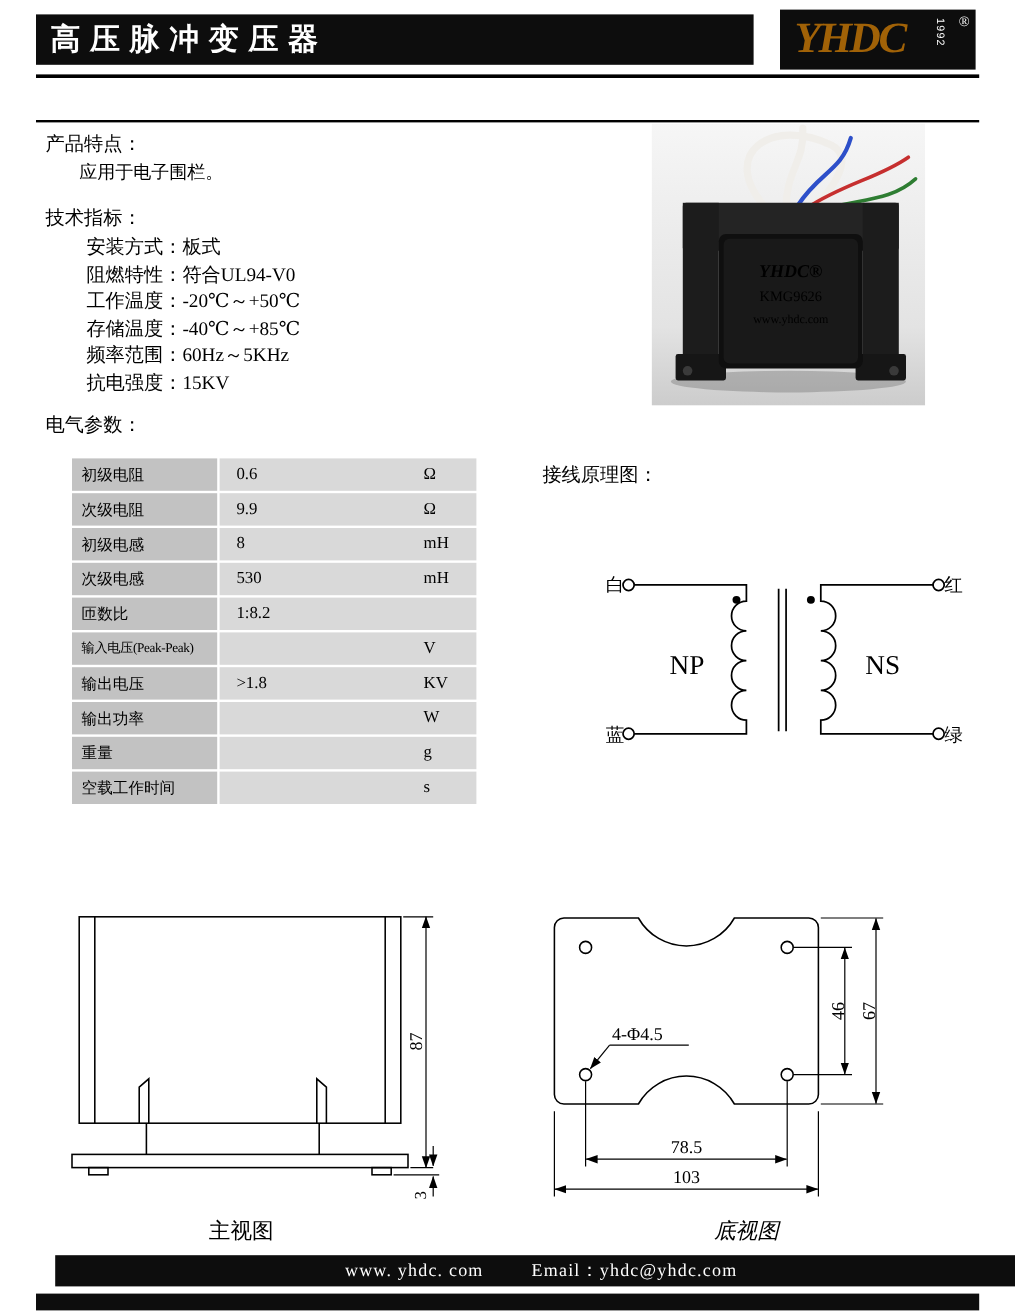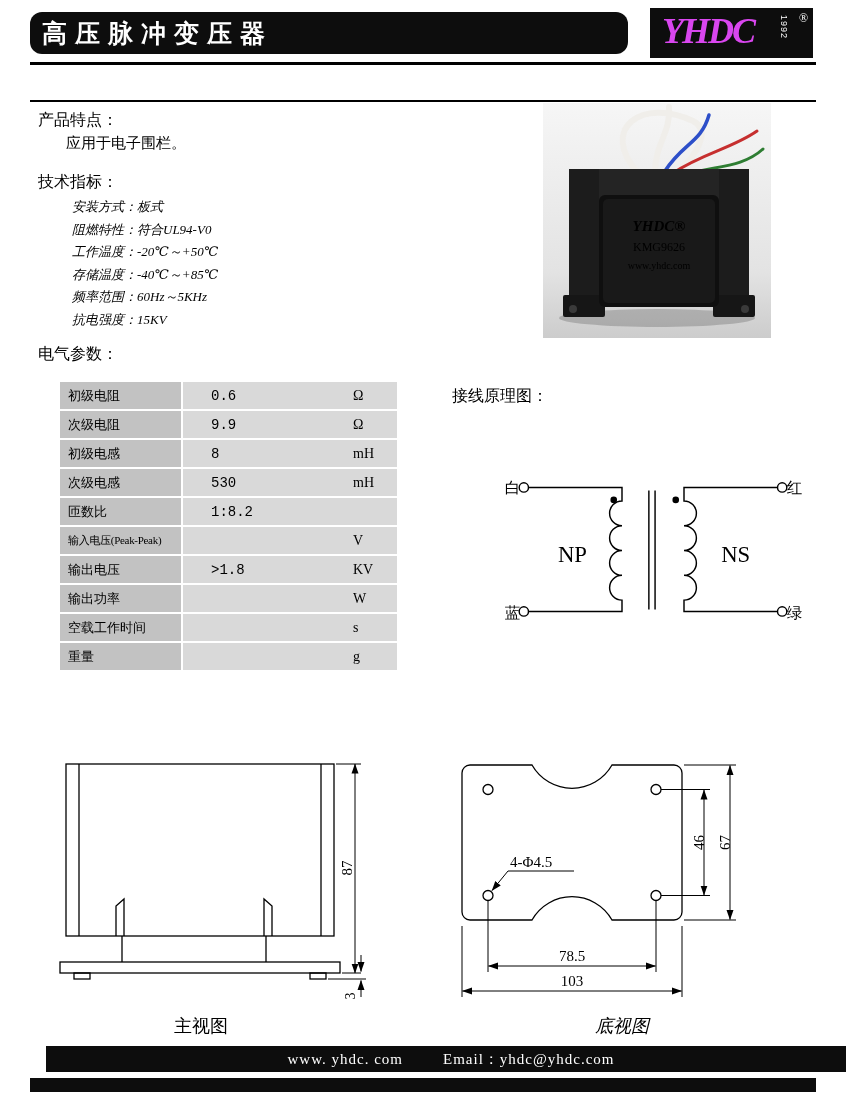--- a/index.html
+++ b/index.html
@@ -3,55 +3,55 @@
 <meta charset="utf-8">
 <style>
   * { box-sizing: border-box; margin: 0; padding: 0; }
   html,body { background:#fff; }
   body { font-family: "Liberation Serif", "DejaVu Serif", serif; color:#000; }
   .page { position:relative; width:846px; height:1095px; margin:0 auto; background:#fff; overflow:hidden; }
 
   
   .header-bar { position:absolute; left:30px; top:12px; width:598px; height:42px; background:#0d0d0d;
     color:#fff; font-family:"Liberation Sans",sans-serif; font-weight:bold; font-size:25px;
-    letter-spacing:8px; line-height:42px; padding-left:12px;border-radius:12px; }
+    letter-spacing:8px; line-height:42px; padding-left:12px; }
   .logo-box { position:absolute; left:650px; top:8px; width:163px; height:50px; background:#0d0d0d; }
-  .logo-text { position:absolute; left:12px; top:2px; color:#d946ef; font-family:"Liberation Serif",serif;
+  .logo-text { position:absolute; left:12px; top:2px; color:#a16207; font-family:"Liberation Serif",serif;
     font-style:italic; font-weight:bold; font-size:36px; letter-spacing:-2px; }
   .logo-year { position:absolute; right:24px; top:7px; color:#fff; font-size:9px;
     writing-mode:vertical-rl; letter-spacing:1px; font-family:"Liberation Sans",sans-serif; }
   .logo-reg { position:absolute; right:5px; top:3px; color:#fff; font-size:12px; }
   .header-rule { position:absolute; left:30px; top:62px; width:786px; height:3px; background:#000; }
 
   
   .model-line { position:absolute; left:36px; top:72px; font-family:"Liberation Sans",sans-serif;
     font-weight:bold; font-size:21px; }
   .model-rule { position:absolute; left:30px; top:100px; width:786px; height:2px; background:#000; }
 
   .sec-heading { position:absolute; font-size:16px; }
   .h-features { left:38px; top:110px; }
   .h-specs { left:38px; top:172px; }
   .h-elec { left:38px; top:344px; }
   .h-wiring { left:452px; top:386px; }
   .h-dims { left:38px; top:666px; }
 
   .feature-item { position:absolute; left:66px; top:134px; font-size:15px; }
-  .specs-list { position:absolute; left:72px; top:196px; font-size:13px; line-height:22.5px;font-style:italic; }
+  .specs-list { position:absolute; left:72px; top:196px; font-size:16px; line-height:22.5px; }
 
   
   .photo-wrap { position:absolute; left:543px; top:103px; width:268px; height:235px; }
 
   
   .etable { position:absolute; left:60px; top:382px; width:337px; }
   .erow { display:flex; height:27px; margin-bottom:2px; }
   .ecell-label { width:121px; background:#c2c2c2; font-size:13px; line-height:27px;
     padding-left:8px; white-space:nowrap; overflow:hidden; }
   .ecell-value { width:214px; background:#d9d9d9; margin-left:2px; position:relative;
     font-size:14px; line-height:27px; }
-  .ecell-value .val { padding-left:28px;font-family:Liberation Mono, monospace; }
+  .ecell-value .val { padding-left:14px; }
   .ecell-value .unit { position:absolute; left:170px; top:0; }
   .erow:nth-child(6) .ecell-label { font-size:11px; letter-spacing:-0.3px; }
 
   
   .schematic-wrap { position:absolute; left:498px; top:450px; }
 
   
   .front-wrap { position:absolute; left:56px; top:756px; }
   .bottom-wrap { position:absolute; left:452px; top:750px; }
   .view-label { position:absolute; top:1014px; font-size:18px; text-align:center; }
@@ -159,26 +159,26 @@
     </div>
     <div class="erow">
       <div class="ecell-label">输出电压</div>
       <div class="ecell-value"><span class="val">&gt;1.8</span><span class="unit">KV</span></div>
     </div>
     <div class="erow">
       <div class="ecell-label">输出功率</div>
       <div class="ecell-value"><span class="val"></span><span class="unit">W</span></div>
     </div>
     <div class="erow">
+      <div class="ecell-label">重量</div>
+      <div class="ecell-value"><span class="val"></span><span class="unit">g</span></div>
+    </div>
+    <div class="erow">
       <div class="ecell-label">空载工作时间</div>
       <div class="ecell-value"><span class="val"></span><span class="unit">s</span></div>
-    </div>
-    <div class="erow">
-      <div class="ecell-label">重量</div>
-      <div class="ecell-value"><span class="val"></span><span class="unit">g</span></div>
     </div>
   </div>
 
   <div class="sec-heading h-wiring">接线原理图：</div>
   <div class="schematic-wrap">
     <svg width="310" height="200" viewBox="0 0 300 185">
       <g stroke="#000" stroke-width="1.4" fill="none">
         <path d="M29.5 32 H120 V45 A12 12 0 0 0 120 69 A12 12 0 0 0 120 93 A12 12 0 0 0 120 117 A12 12 0 0 0 120 141 V152 H29.5"></path>
         <path d="M270.5 32 H180 V45 A12 12 0 0 1 180 69 A12 12 0 0 1 180 93 A12 12 0 0 1 180 117 A12 12 0 0 1 180 141 V152 H270.5"></path>
         <line x1="146" y1="35" x2="146" y2="150"></line>

